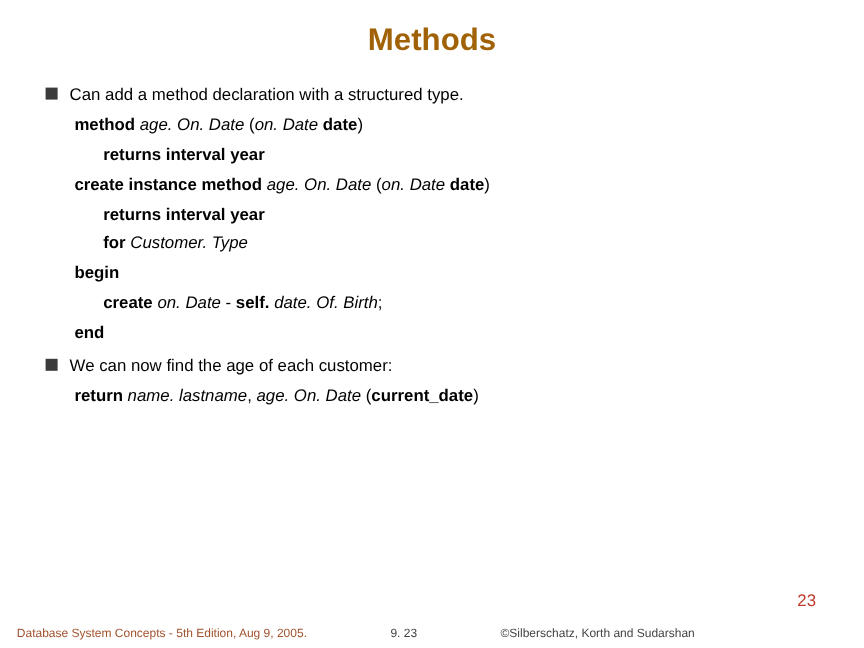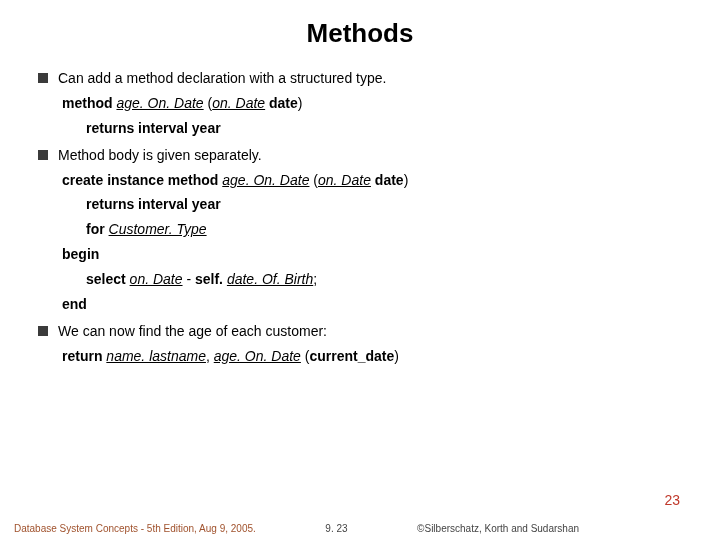--- a/index.html
+++ b/index.html
@@ -10,21 +10,21 @@
     background: #ffffff;
     font-family: Arial, Helvetica, sans-serif;
     color: #000;
     position: relative;
     overflow: hidden;
   }
   .title {
     text-align: center;
     font-weight: bold;
     font-size: 26px;
-    color: #000000;
+    color: #a16207;
     margin-top: 18px;
     margin-bottom: 20px;
   }
   .content {
     padding-left: 38px;
     padding-right: 30px;
     font-size: 14px;
     line-height: 1.35;
   }
   .bullet-row {
@@ -37,21 +37,21 @@
     width: 10px;
     height: 10px;
     background: #3b3b3b;
     flex: 0 0 auto;
     margin-top: 4px;
     margin-right: 10px;
   }
   .l1 { padding-left: 24px; margin-top: 6px; }
   .l2 { padding-left: 48px; margin-top: 6px; }
   .b { font-weight: bold; }
-  .i { font-style: italic; text-decoration: underline; }
+  .i { font-style: italic; }
   .page-num {
     position: absolute;
     right: 40px;
     bottom: 32px;
     font-size: 14px;
     color: #c0392b;
   }
   .footer {
     position: absolute;
     left: 0;
@@ -74,29 +74,25 @@
 
 <div class="title">Methods</div>
 
 <div class="content" id="content">
     <div class="bullet-row">
       <div class="bullet-box"></div>
       <div>Can add a method declaration with a structured type.</div>
     </div>
     <div class="l1"><span class="b">method</span><span> </span><span class="i">age. On. Date</span><span> (</span><span class="i">on. Date</span><span> </span><span class="b">date</span><span>)</span></div>
     <div class="l2"><span class="b">returns interval year</span></div>
-    <div class="bullet-row">
-      <div class="bullet-box"></div>
-      <div>Method body is given separately.</div>
-    </div>
     <div class="l1"><span class="b">create instance method</span><span> </span><span class="i">age. On. Date</span><span> (</span><span class="i">on. Date</span><span> </span><span class="b">date</span><span>)</span></div>
     <div class="l2"><span class="b">returns interval year</span></div>
     <div class="l2"><span class="b">for</span><span> </span><span class="i">Customer. Type</span></div>
     <div class="l1"><span class="b">begin</span></div>
-    <div class="l2"><span class="b">select</span><span> </span><span class="i">on. Date</span><span> - </span><span class="b">self.</span><span> </span><span class="i">date. Of. Birth</span><span>;</span></div>
+    <div class="l2"><span class="b">create</span><span> </span><span class="i">on. Date</span><span> - </span><span class="b">self.</span><span> </span><span class="i">date. Of. Birth</span><span>;</span></div>
     <div class="l1"><span class="b">end</span></div>
     <div class="bullet-row">
       <div class="bullet-box"></div>
       <div>We can now find the age of each customer:</div>
     </div>
     <div class="l1"><span class="b">return</span><span> </span><span class="i">name. lastname</span><span>, </span><span class="i">age. On. Date</span><span> (</span><span class="b">current_date</span><span>)</span></div>
   </div>
 
 <div class="page-num">23</div>
 

